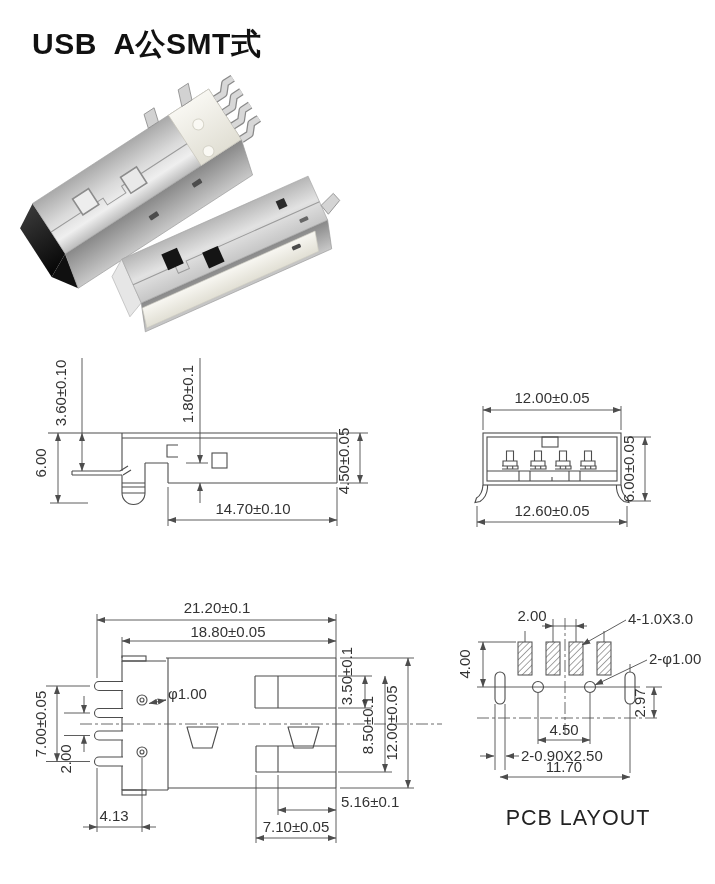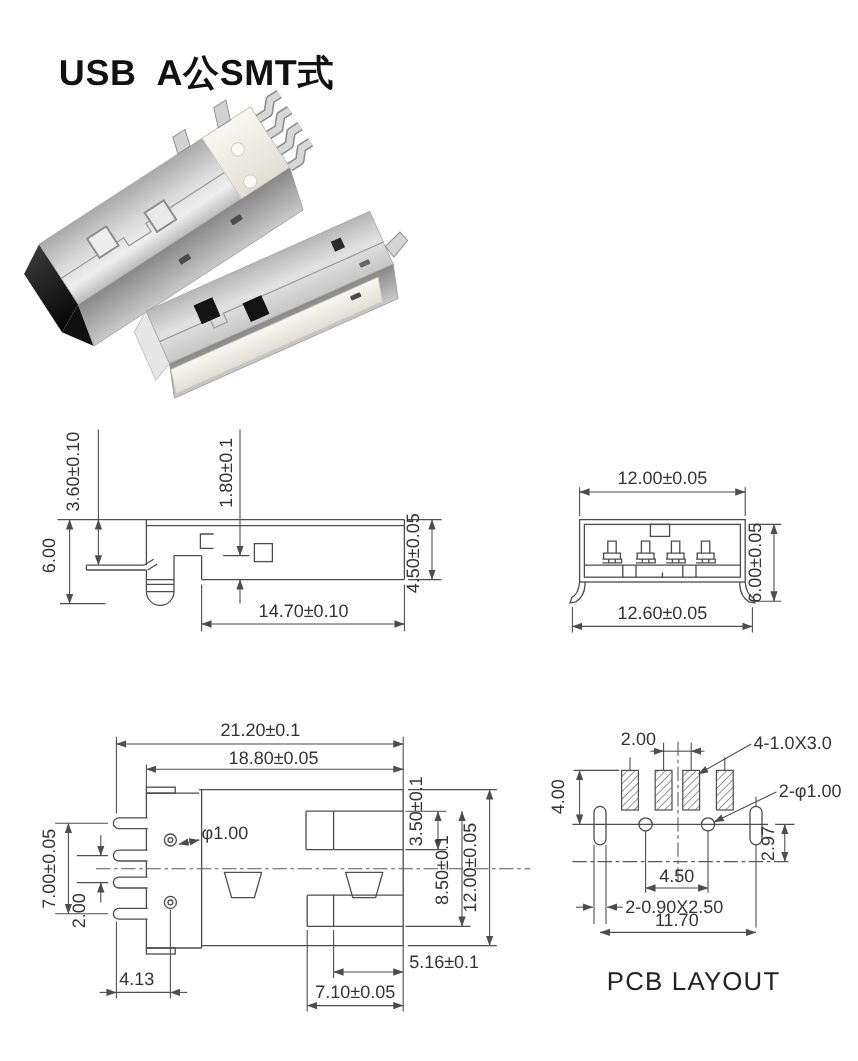--- a/index.html
+++ b/index.html
@@ -1,18 +1,18 @@
 <!DOCTYPE html>
 <html><head>
 <meta charset="utf-8">
 <style>
   html,body{margin:0;padding:0;background:#ffffff;}
   #page{position:relative;width:715px;height:884px;background:#ffffff;overflow:hidden;
         font-family:"Liberation Sans",sans-serif;}
-  #title{position:absolute;left:32px;top:24px;margin:17px;font-size:30px;font-weight:bold;
+  #title{position:absolute;left:32px;top:24px;margin:0;font-size:30px;font-weight:bold;
          color:#111;letter-spacing:0.5px;white-space:pre;}
   svg{position:absolute;left:0;top:0;}
   .ol{stroke:#4d4d4d;stroke-width:1.1;fill:none;}
   .olf{stroke:#4d4d4d;stroke-width:1.1;fill:#ffffff;}
   .dim{stroke:#4d4d4d;stroke-width:0.9;fill:none;}
   .cl{stroke:#5a5a5a;stroke-width:0.9;fill:none;stroke-dasharray:12 3 3 3;}
   text{fill:#333;font-size:15px;font-family:"Liberation Sans",sans-serif;}
   .cap{font-size:21.5px;fill:#222;letter-spacing:1px;}
 </style>
 </head>

